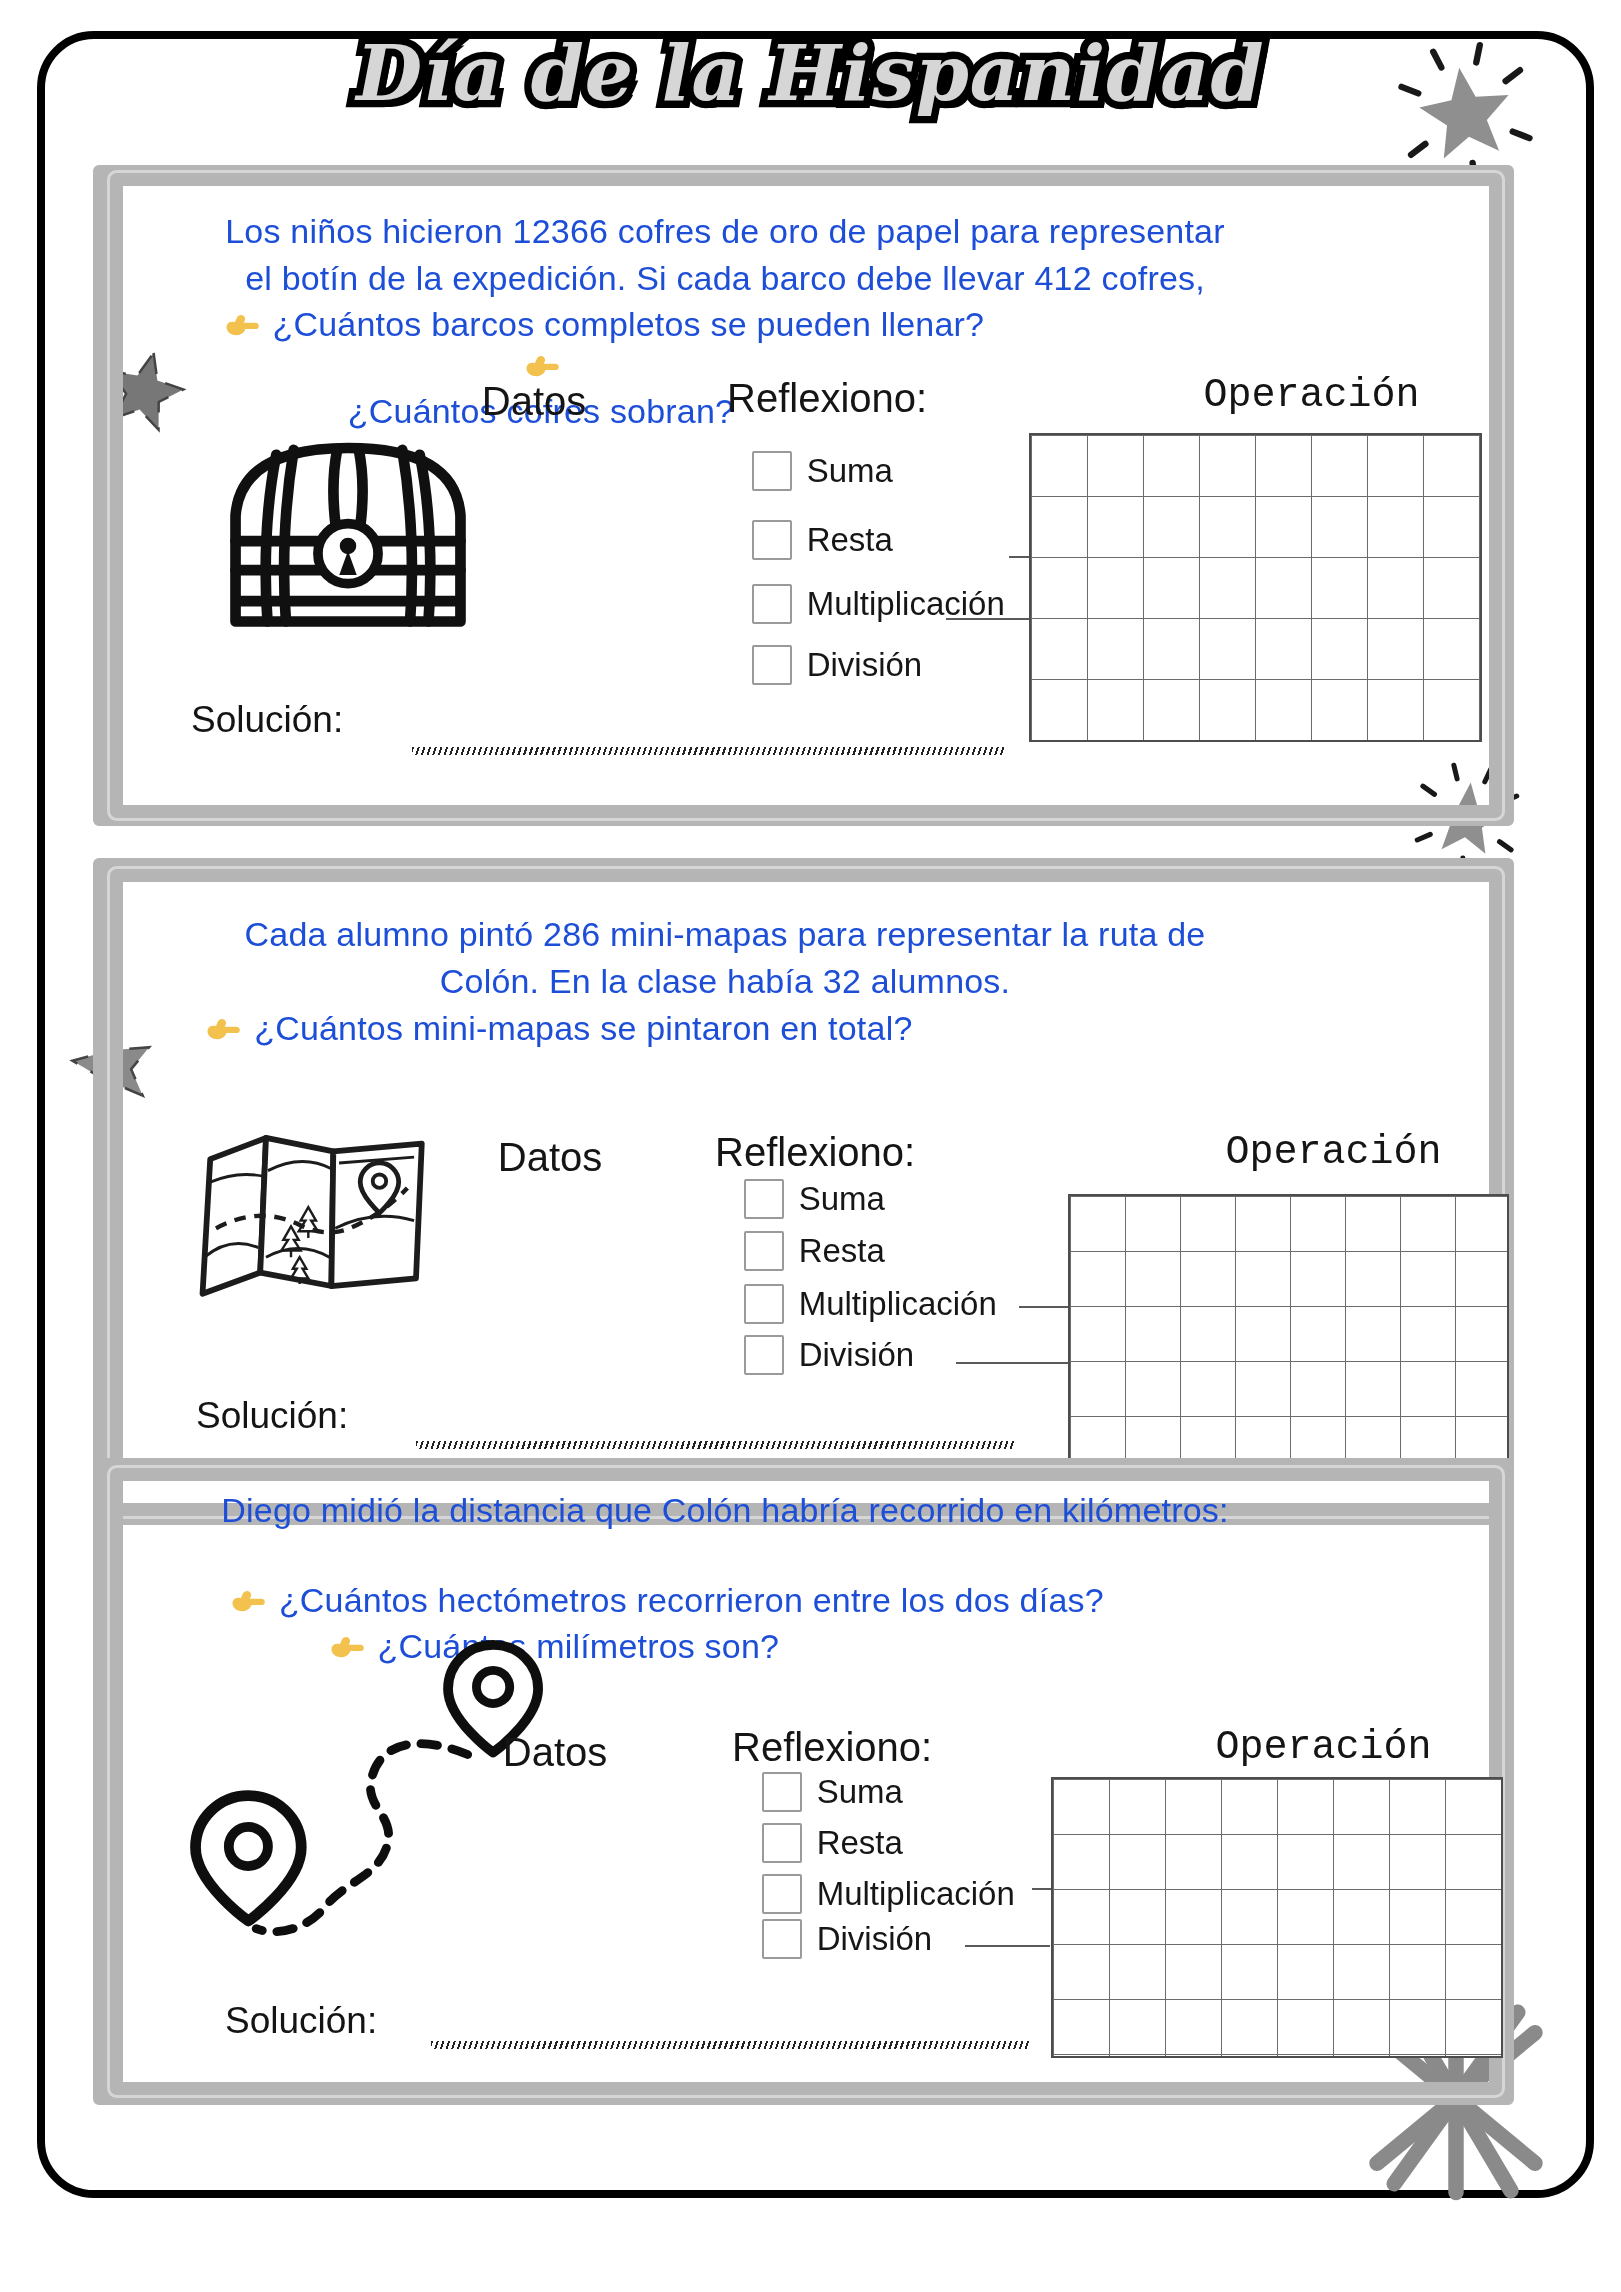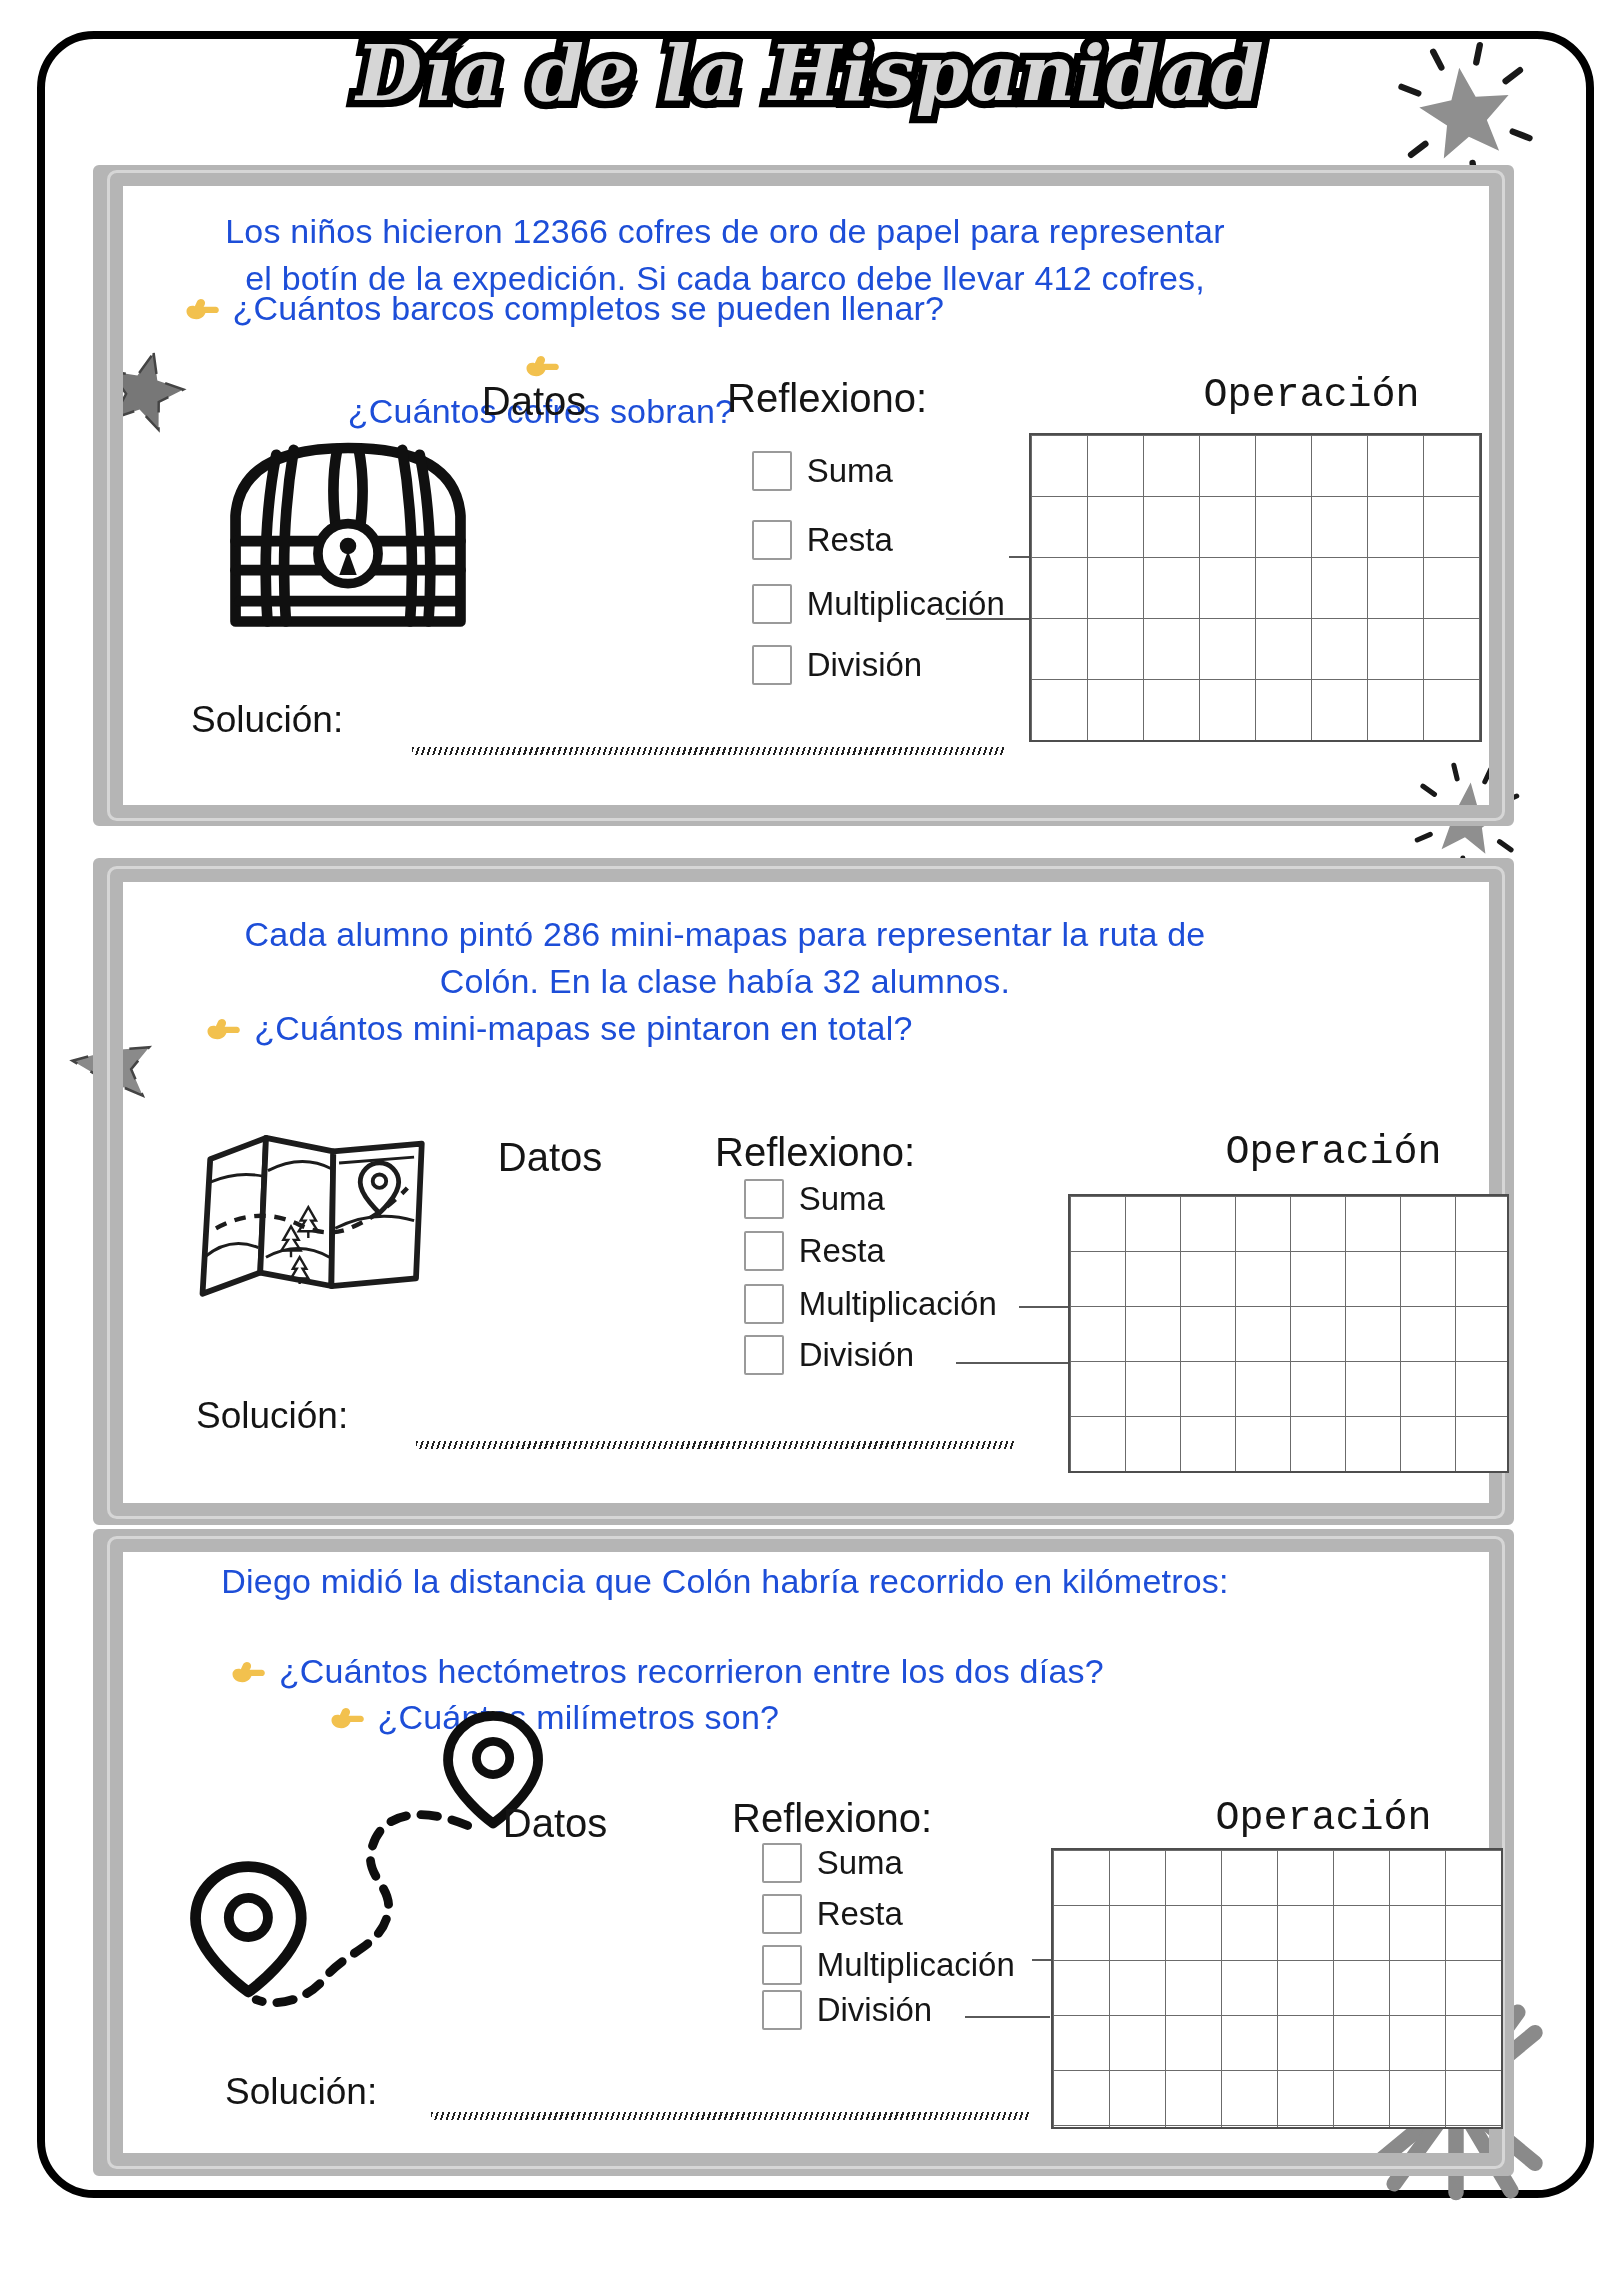--- a/index.html
+++ b/index.html
@@ -9,32 +9,32 @@
        border:8.8px solid #000;border-radius:57px;}
   
   .title{position:absolute;top:29px;left:0;width:100%;height:118px;text-align:center;}
   .title span{font-family:"DejaVu Serif",serif;font-style:italic;font-weight:700;
        font-size:76px;letter-spacing:1px;white-space:nowrap;}
   .title .out{position:absolute;left:0;right:0;top:0;color:#000;
        -webkit-text-stroke:14.7px #000;text-shadow:5.9px 6.9px 0 #000;}
   .title .fill{position:absolute;left:0;right:0;top:0;color:#d6d6d6;}
   
   .sec{position:absolute;left:93px;width:1421px;}
-  .s1{top:165px;height:661px;} .s2{top:858px;height:667px;} .s3{top:1529px;height:647px;}
+  .s1{top:165px;height:661px;} .s2{top:858px;height:667px;} .s3{top:1458px;height:647px;}
   .frame{position:absolute;inset:0;border-style:solid;border-color:#b5b5b5;border-radius:5.9px;}
   .f1{border-width:21.6px 25.5px 21.6px 30px;}
   .f2{border-width:24.5px 25.5px 22.5px 30px;}
   .f3{border-width:23.5px 25.5px 23.5px 30px;}
   .frame::after{content:"";position:absolute;inset:-15.7px;border:3.9px solid rgba(255,255,255,.45);border-radius:9.8px;}
   .pline{position:absolute;left:0;width:1264px;text-align:center;font-size:34px;
        letter-spacing:0.2px;white-space:nowrap;color:#1d4ed8;}
   .q{display:flex;align-items:center;justify-content:center;gap:13.7px;}
   .finger{width:36px;height:26.5px;flex:0 0 auto;}
   .s1 .l1{top:47px;} .s1 .l2{top:94px;}
-  .s1 .q1{top:124px;width:941px;} .s1 .q2{top:187px;width:896px;flex-direction:column;}
+  .s1 .q1{top:140px;width:941px;padding-left:40px;} .s1 .q2{top:187px;width:896px;flex-direction:column;}
   .s2 .l1{top:57px;} .s2 .l2{top:104px;} .s2 .q1{top:151px;width:931px;}
   .s3 .l1{top:33px;} .s3 .l2{top:80px;}
   .s3 .q1{top:123px;left:108px;width:931px;} .s3 .q2{top:169px;width:921px;}
   .hdr{position:absolute;font-size:40px;color:#151515;white-space:nowrap;}
   .datos{width:196px;text-align:center;}
   .s1 .datos{left:343px;top:214px;} .s2 .datos{left:359px;top:277px;} .s3 .datos{left:364px;top:272px;}
   .s1 .refl{left:634px;top:211px;} .s2 .refl{left:622px;top:272px;} .s3 .refl{left:639px;top:267px;}
   .oper{width:353px;text-align:center;font-family:Liberation Mono, monospace;}
   .s1 .oper{left:1042px;top:208px;} .s2 .oper{left:1064px;top:272px;} .s3 .oper{left:1054px;top:267px;}
   .chkrow{position:absolute;display:flex;align-items:center;gap:14.7px;padding-left:22px;}

